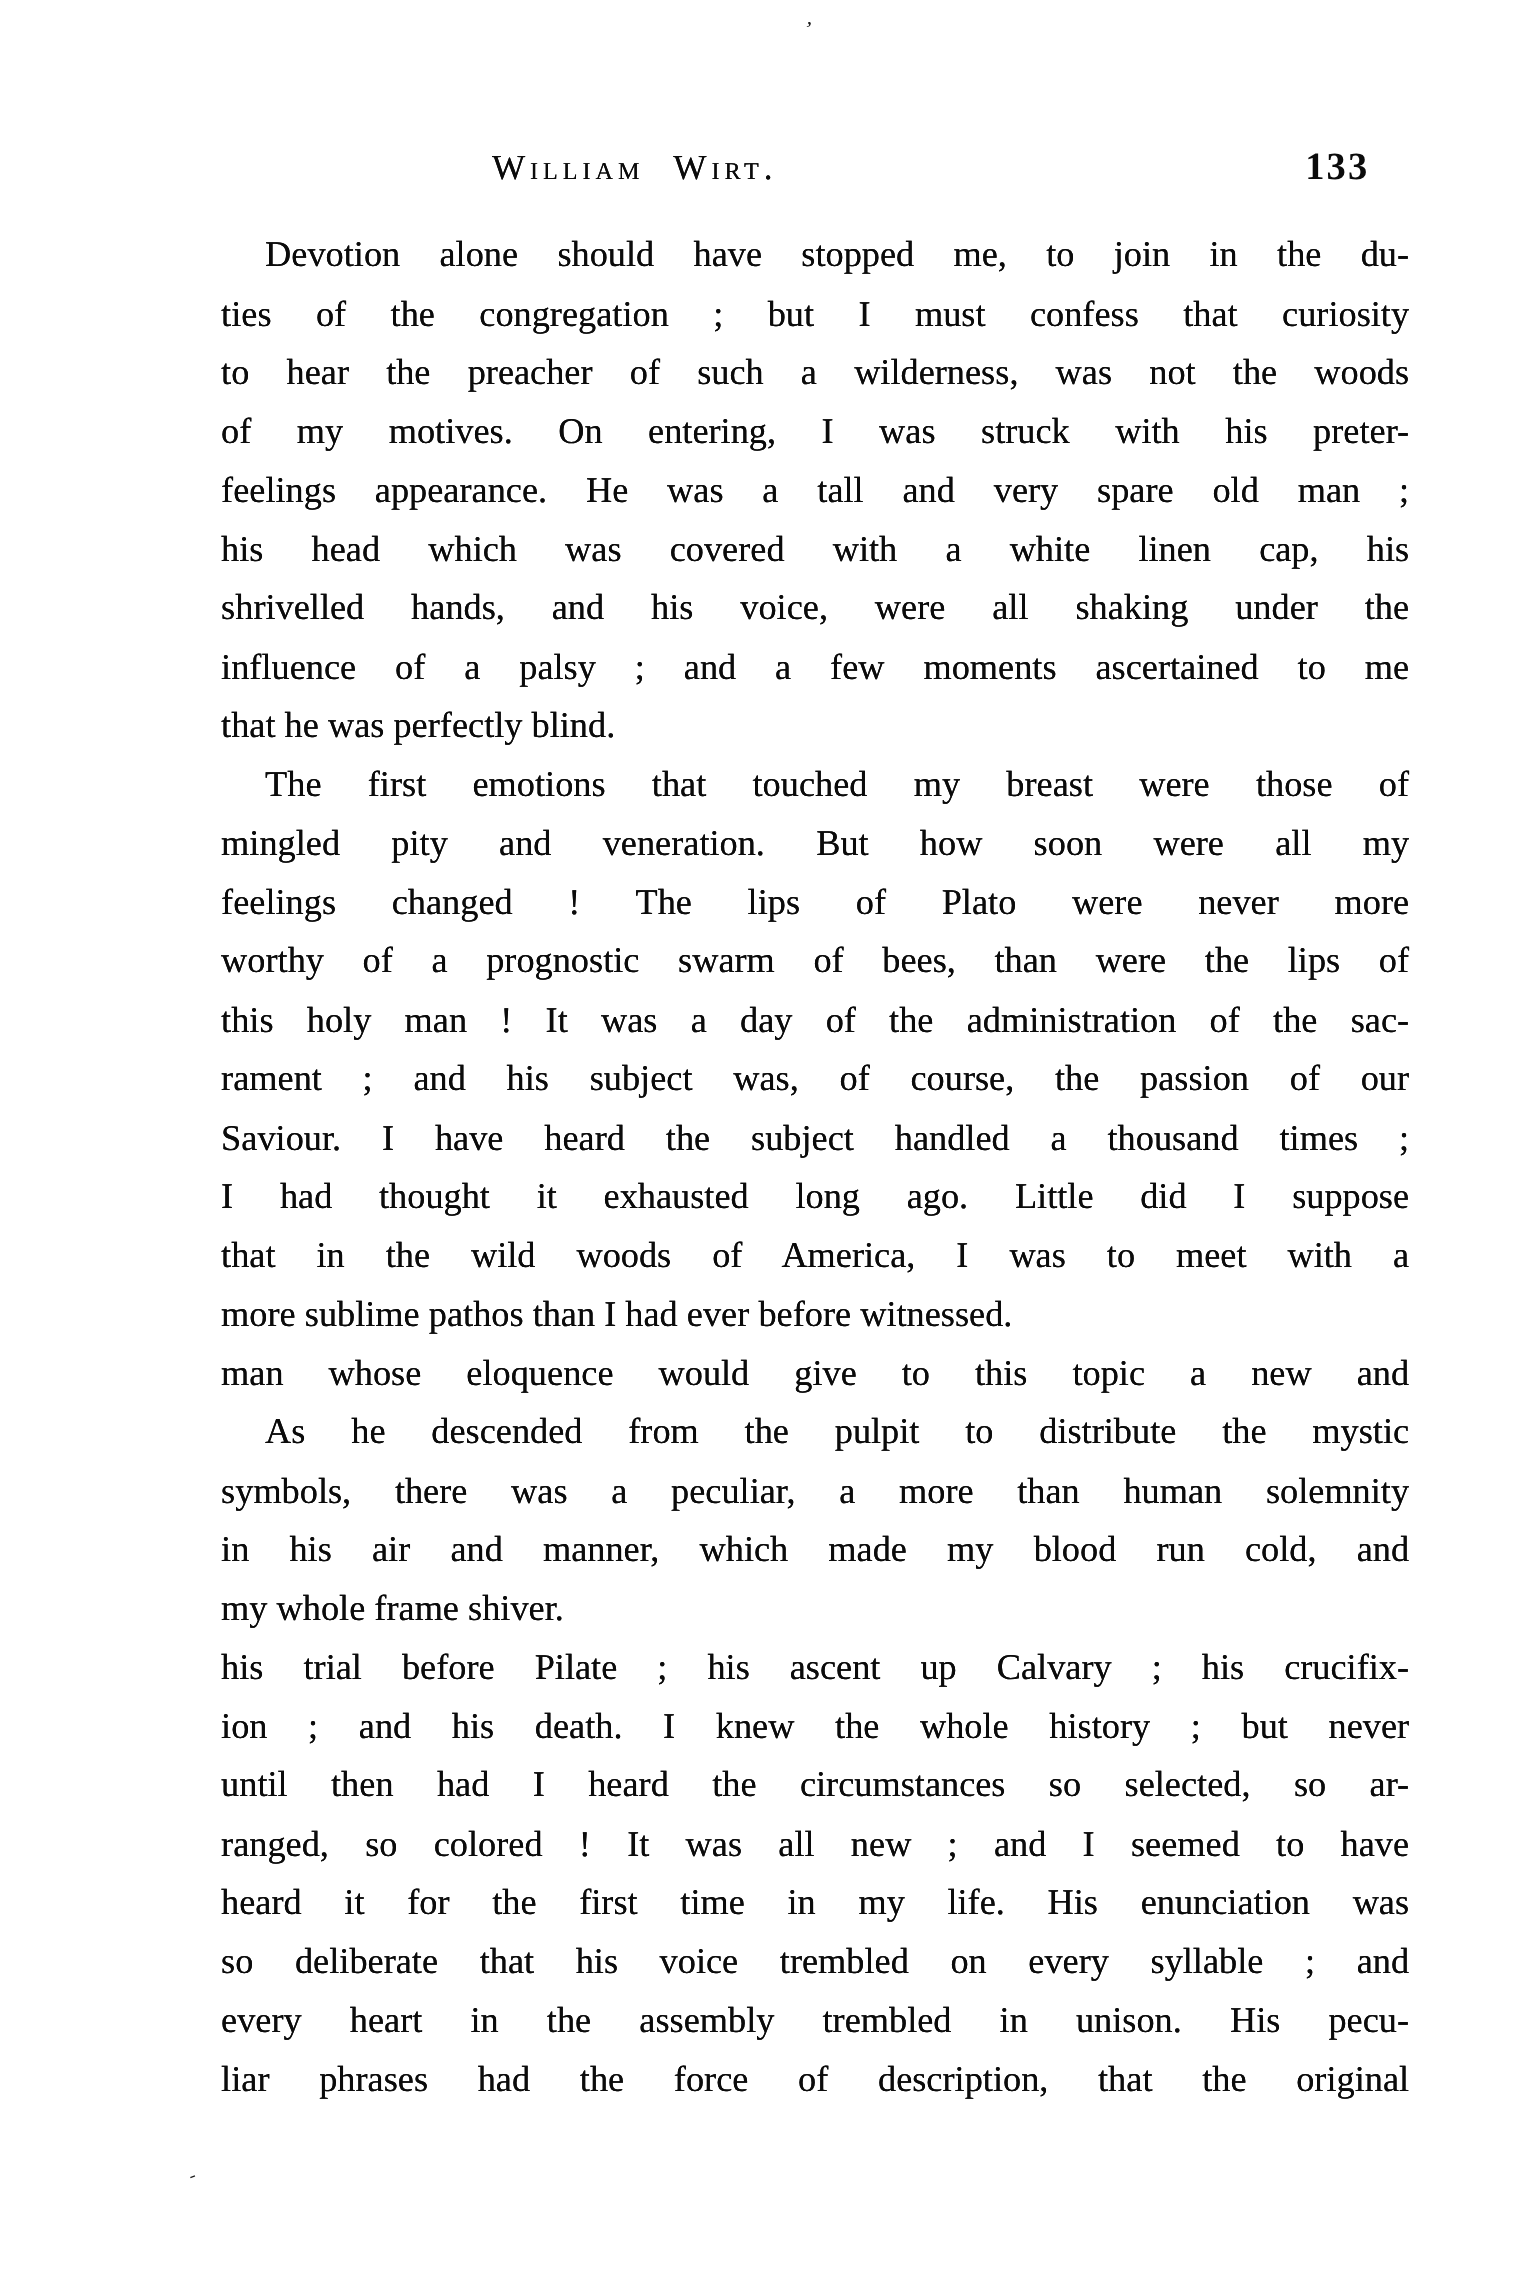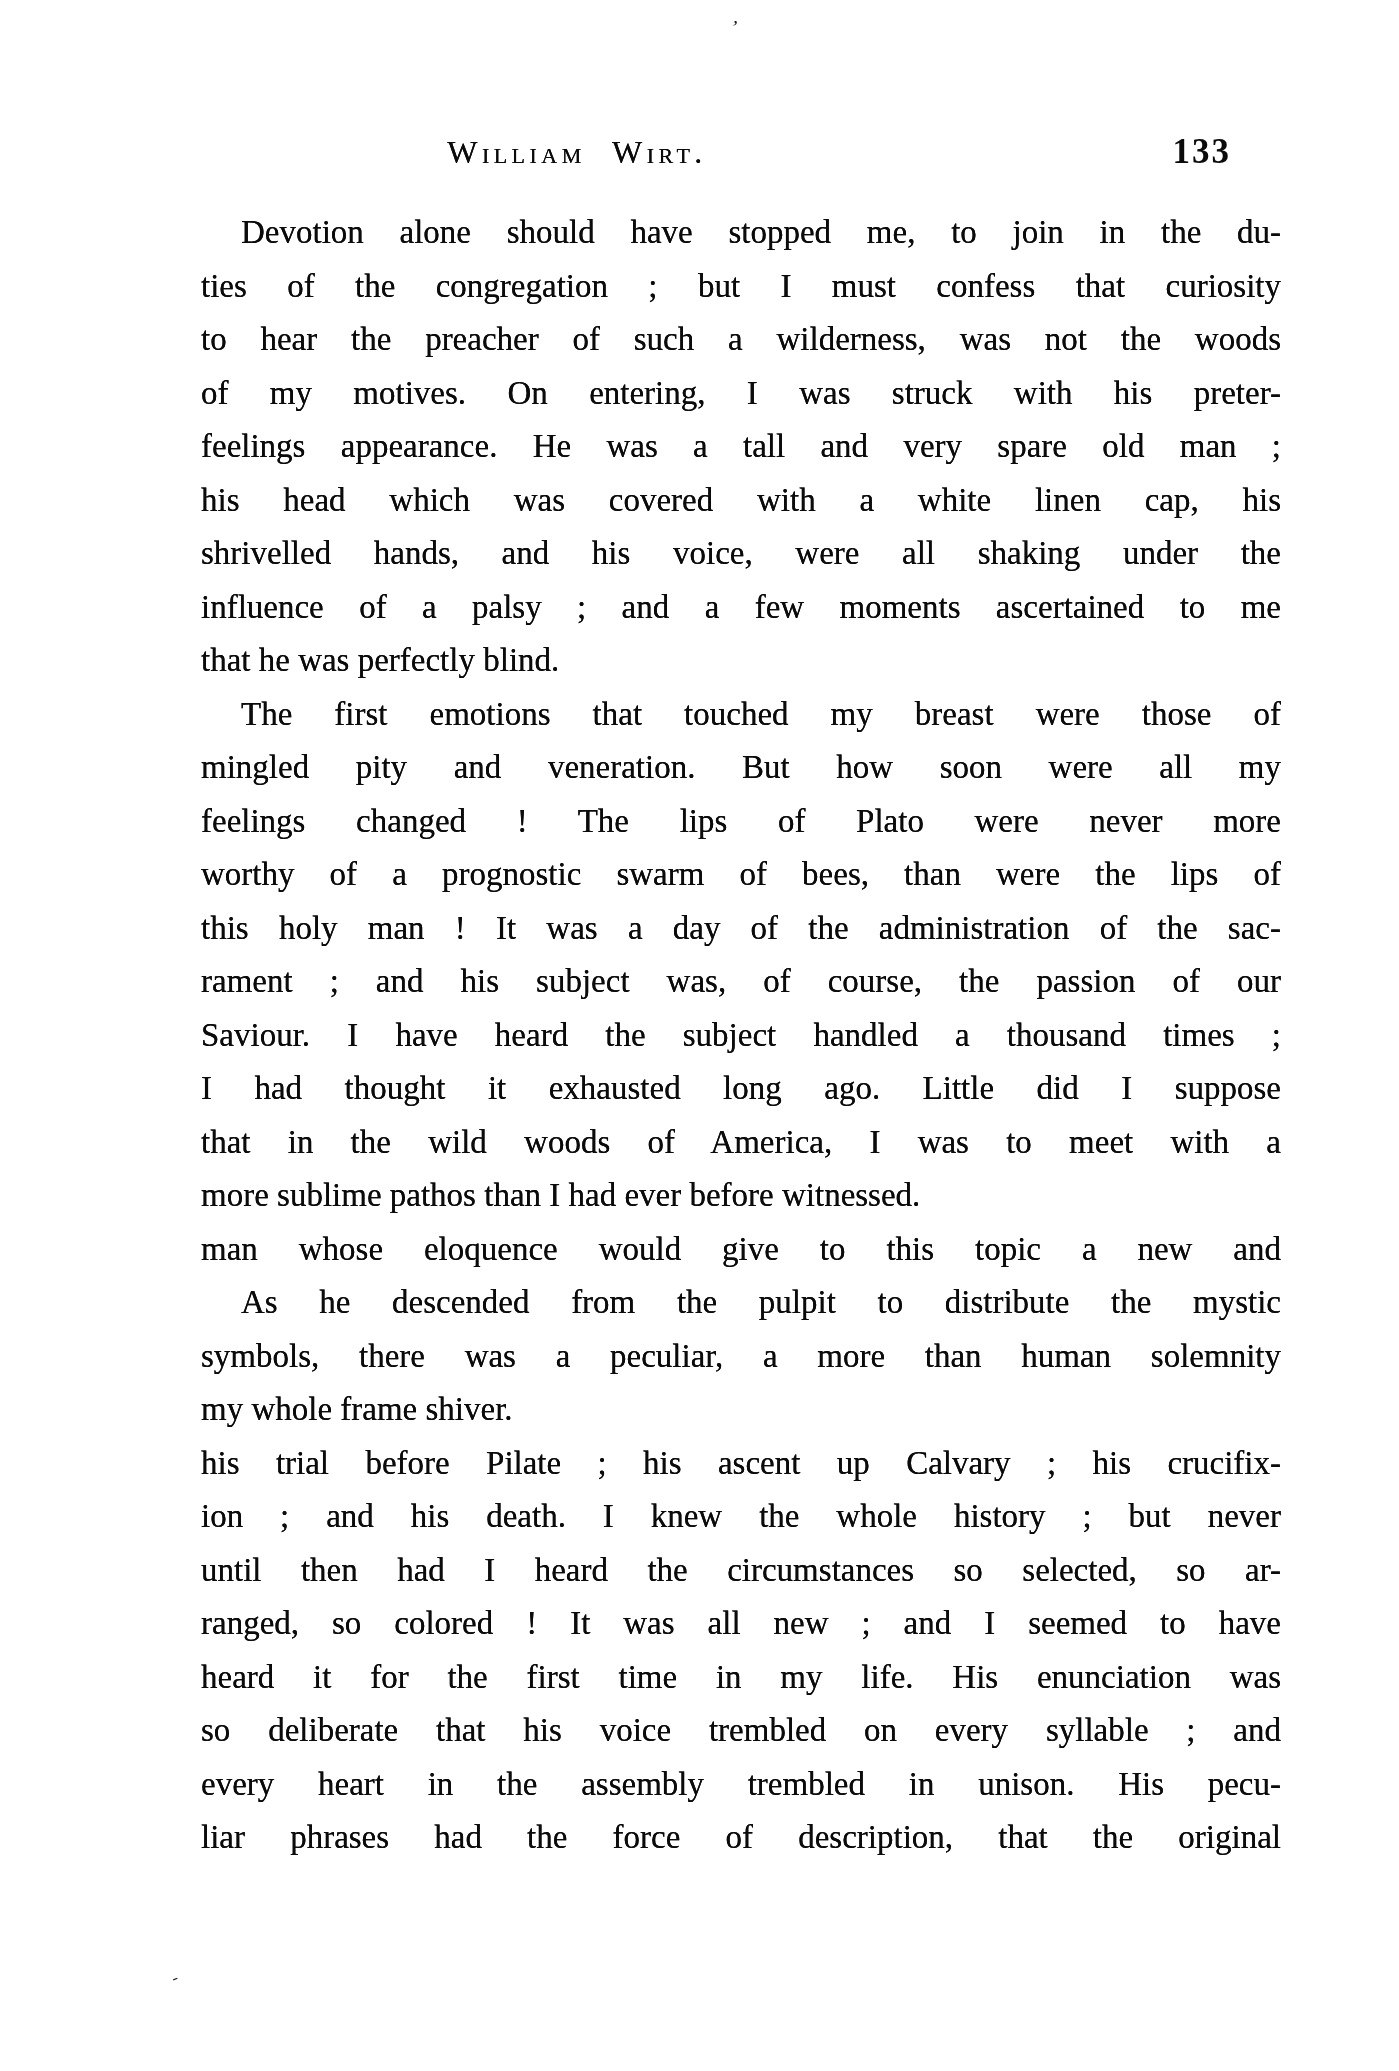--- a/index.html
+++ b/index.html
@@ -27,21 +27,21 @@
     top: 0;
     font-size: 32px;
     font-variant: small-caps;
     letter-spacing: 0.14em;
     word-spacing: 0.45em;
     white-space: nowrap;
     text-shadow: 0 0 0.6px currentColor;
   }
   .page-number {
     position: absolute;
-    right: 14px;
+    right: 0;
     top: -2px;
     font-size: 35px;
     font-weight: bold;
     letter-spacing: 2px;
   }
   .text-block {
     position: absolute;
     top: 206px;
     left: 165px;
     width: 1080px;
@@ -99,20 +99,21 @@
         <div class="line">rament ; and his subject was, of course, the passion of our</div>
         <div class="line">Saviour. I have heard the subject handled a thousand times ;</div>
         <div class="line">I had thought it exhausted long ago. Little did I suppose</div>
         <div class="line">that in the wild woods of America, I was to meet with a</div>
         <div class="line short-last">more sublime pathos than I had ever before witnessed.</div>
         <div class="line">man whose eloquence would give to this topic a new and</div>
       </div>
       <div class="paragraph">
         <div class="line first-line">As he descended from the pulpit to distribute the mystic</div>
         <div class="line">symbols, there was a peculiar, a more than human solemnity</div>
+        <div class="line">in his air and manner, which made my blood run cold, and</div>
         <div class="line short-last">my whole frame shiver.</div>
       </div>
       <div class="paragraph">
         <div class="line">his trial before Pilate ; his ascent up Calvary ; his crucifix-</div>
         <div class="line">ion ; and his death. I knew the whole history ; but never</div>
         <div class="line">until then had I heard the circumstances so selected, so ar-</div>
         <div class="line">ranged, so colored ! It was all new ; and I seemed to have</div>
         <div class="line">heard it for the first time in my life. His enunciation was</div>
         <div class="line">so deliberate that his voice trembled on every syllable ; and</div>
         <div class="line">every heart in the assembly trembled in unison. His pecu-</div>

